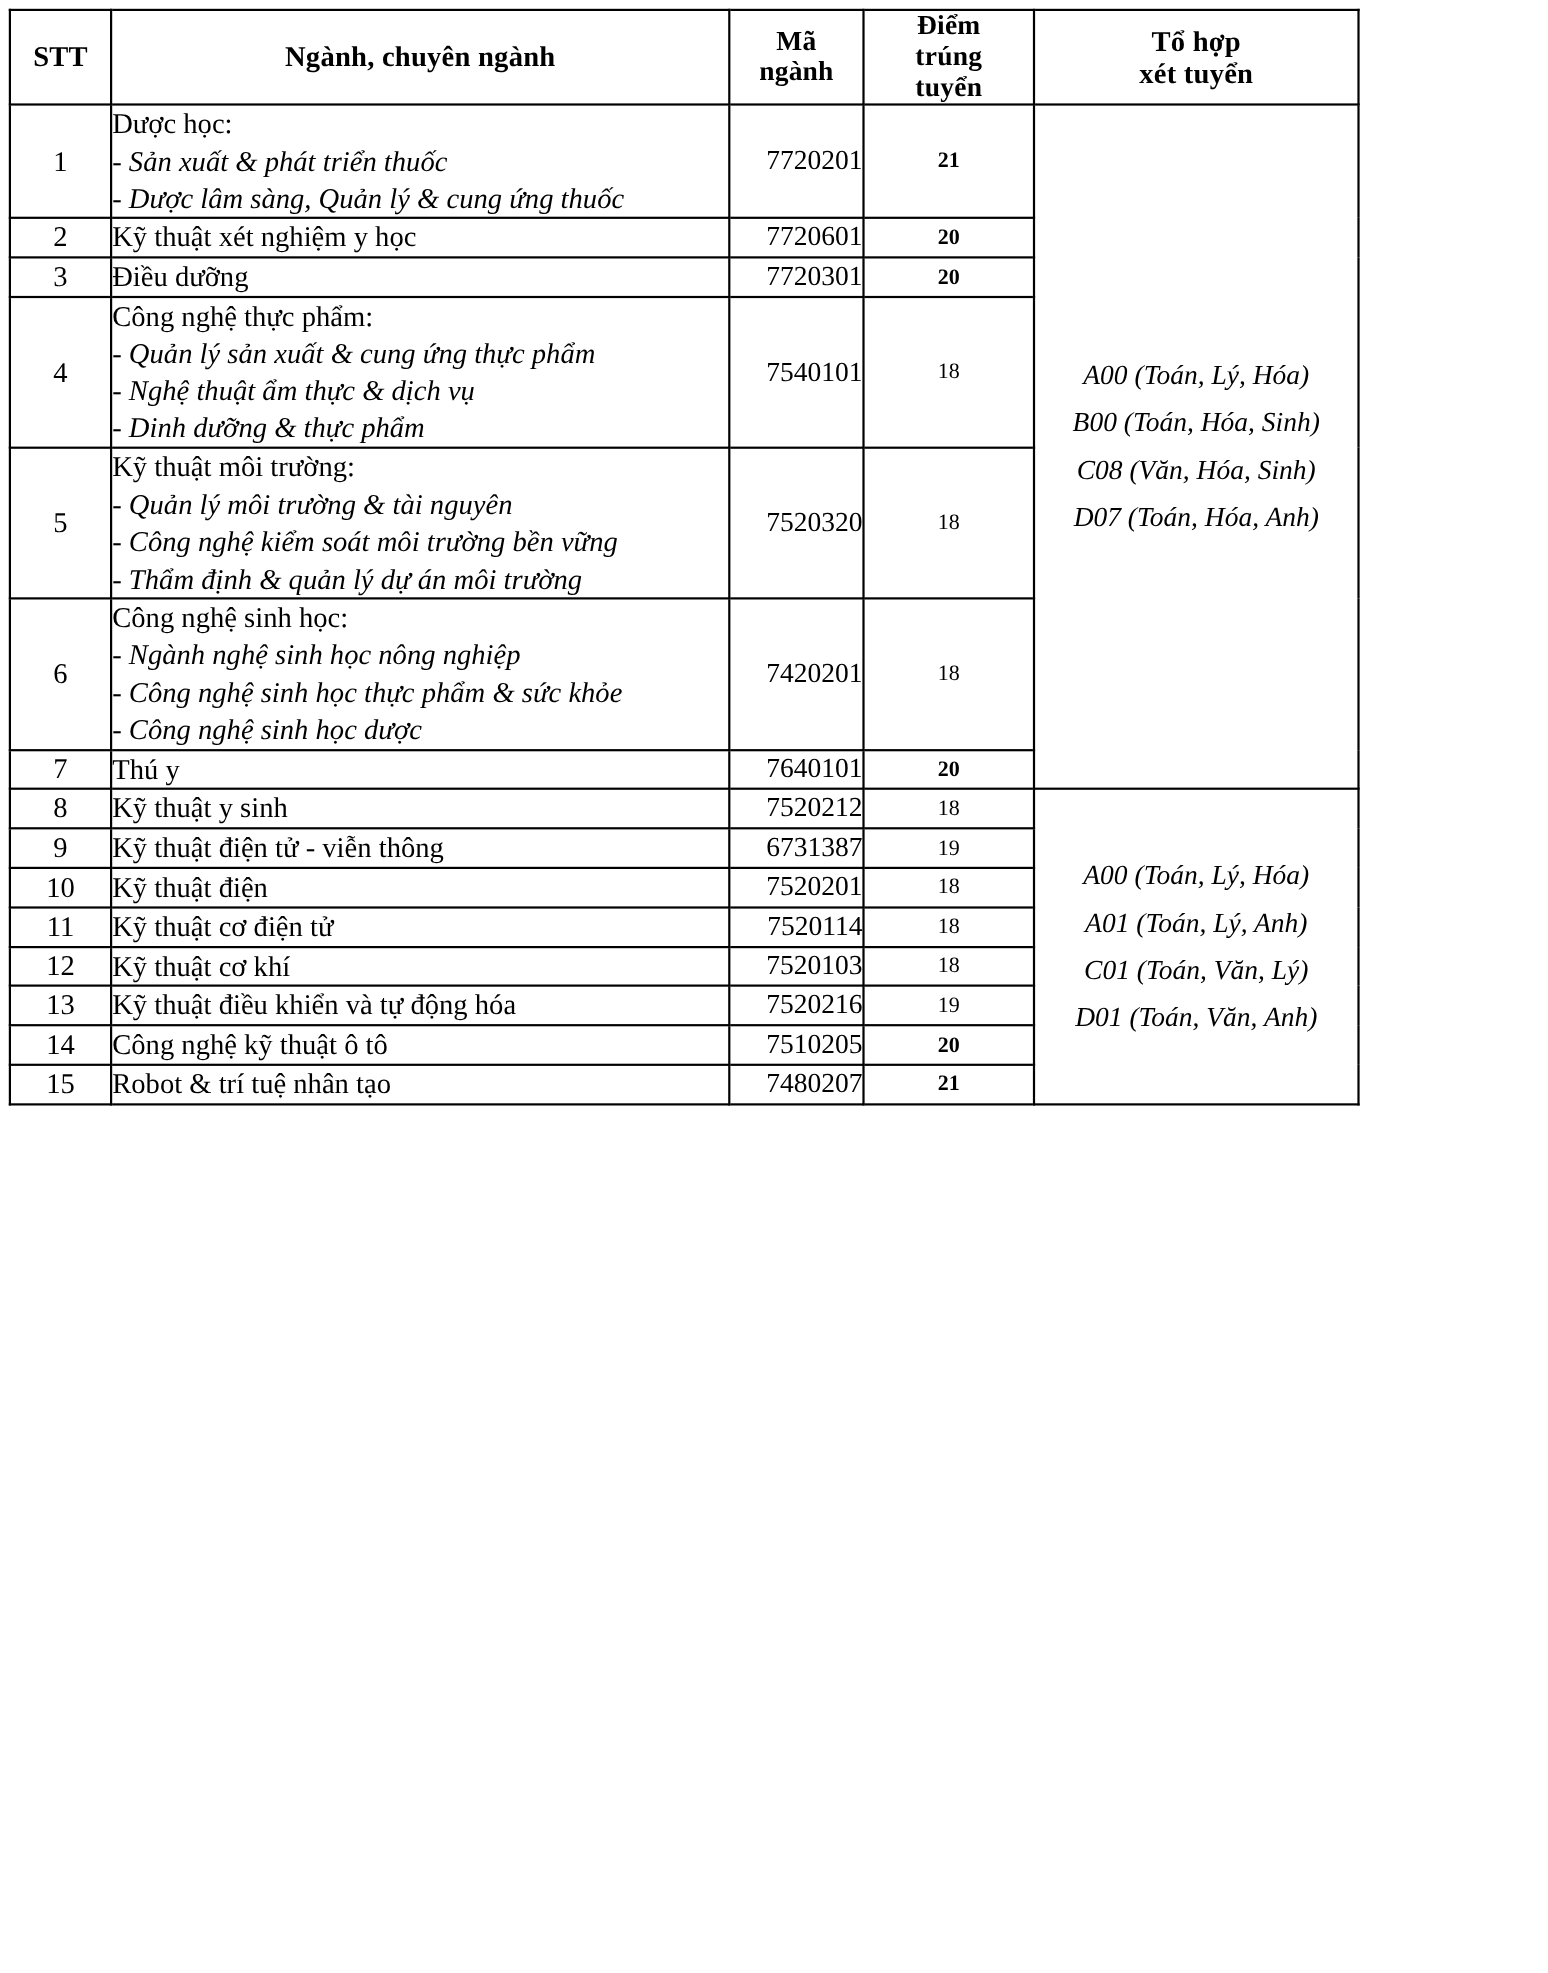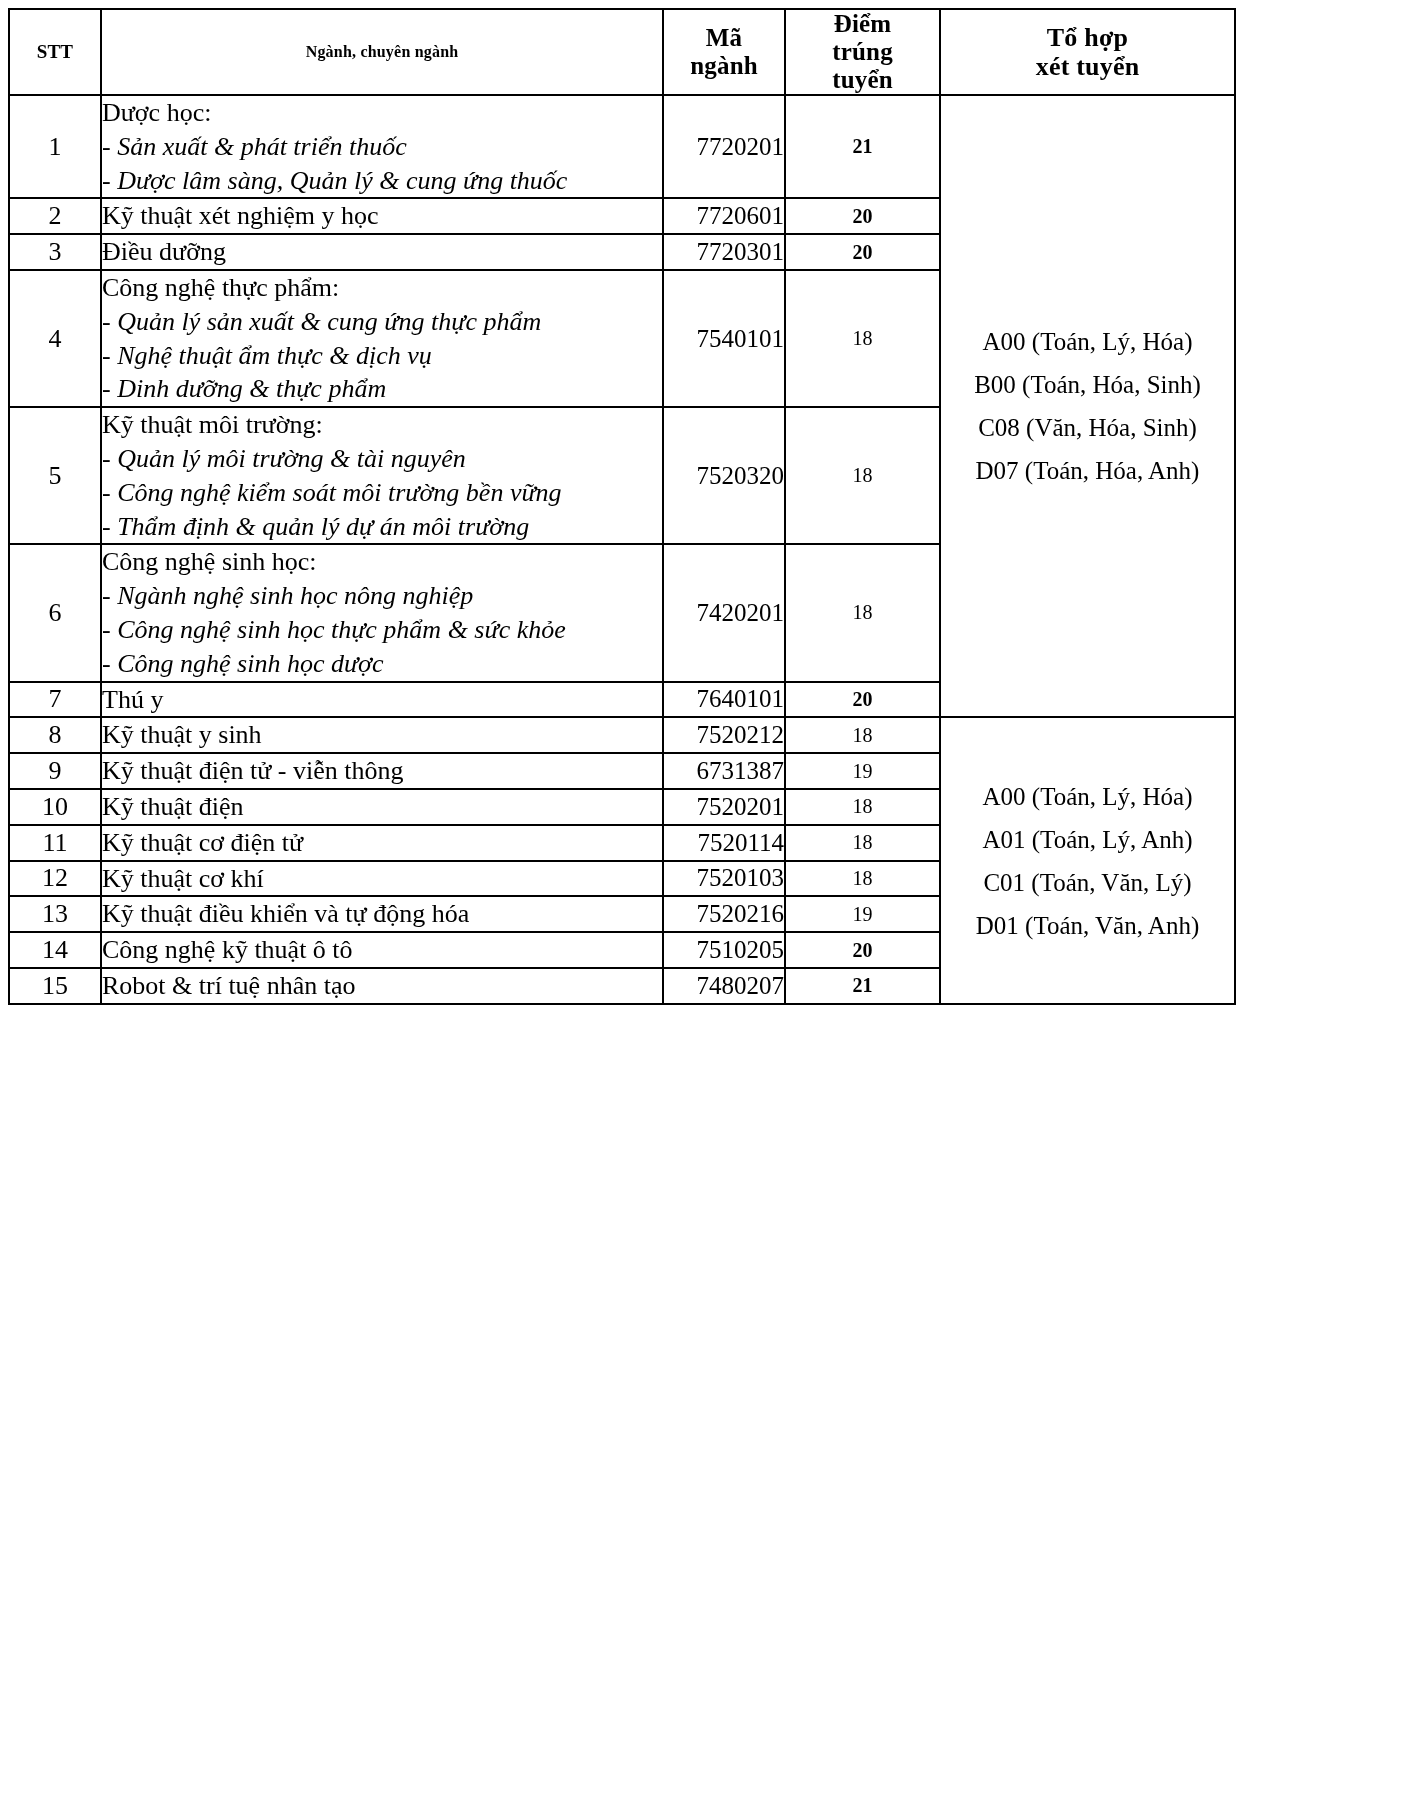--- a/index.html
+++ b/index.html
@@ -42,22 +42,22 @@
   
   thead th {
     background: #8CCB4F;
     font-weight: bold;
     text-align: center;
     font-size: 25px;
     line-height: 1.12;
     padding: 10px 4px;
     letter-spacing: 0.2px;
   }
-  thead th.h-stt   { font-size: 19px; }
-  thead th.h-name  { font-size: 16px; }
+  thead th.h-stt   { font-size: 26px; }
+  thead th.h-name  { font-size: 26px; }
   thead th.h-code  { font-size: 25px; border-radius: 21px; }
   thead th.h-score { font-size: 25px; }
   thead th.h-combo { font-size: 26px; margin-top: 20px; }
 
   
   td.stt {
     text-align: center;
     font-size: 26px;
     padding: 14px 2px;
   }
@@ -86,20 +86,21 @@
     padding: 14px 2px;
     margin-top: 12px;
   }
   td.score.bold { font-weight: bold; }
   td.combo {
     text-align: center;
     font-size: 25px;
     padding: 10px 6px;
     line-height: 1.72;
     vertical-align: middle;
+    font-style: italic;
   }
   td.combo .line { display: block; white-space: nowrap; }
 </style>
 </head>
 <body>
 
 <div class="sheet">
   <table class="admissions">
     <colgroup>
       <col class="c-stt">

